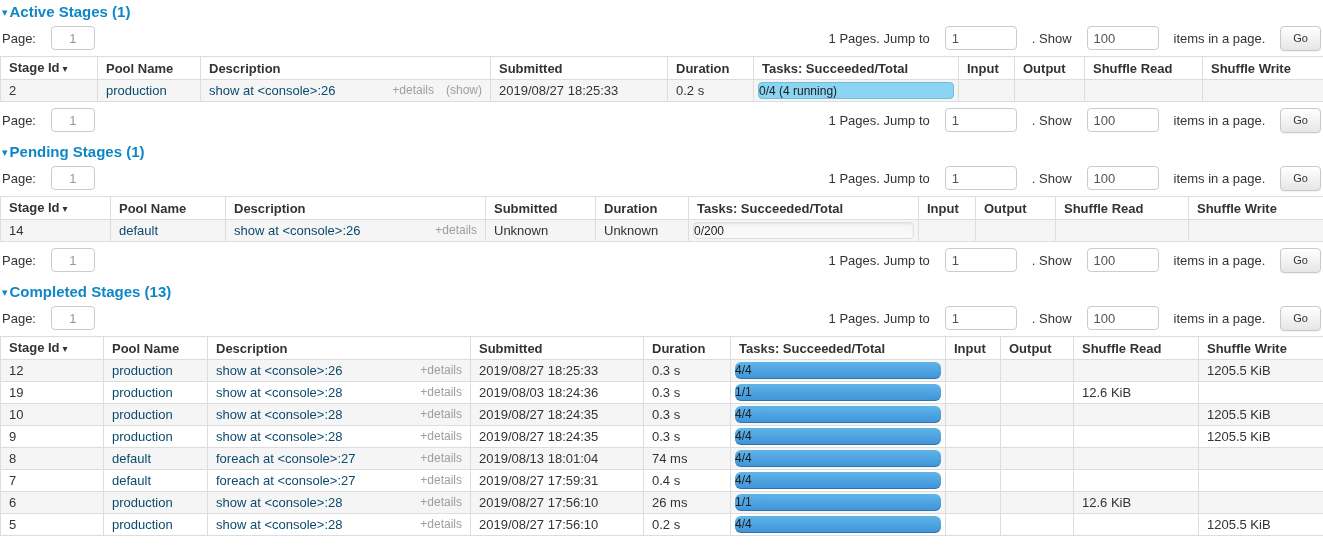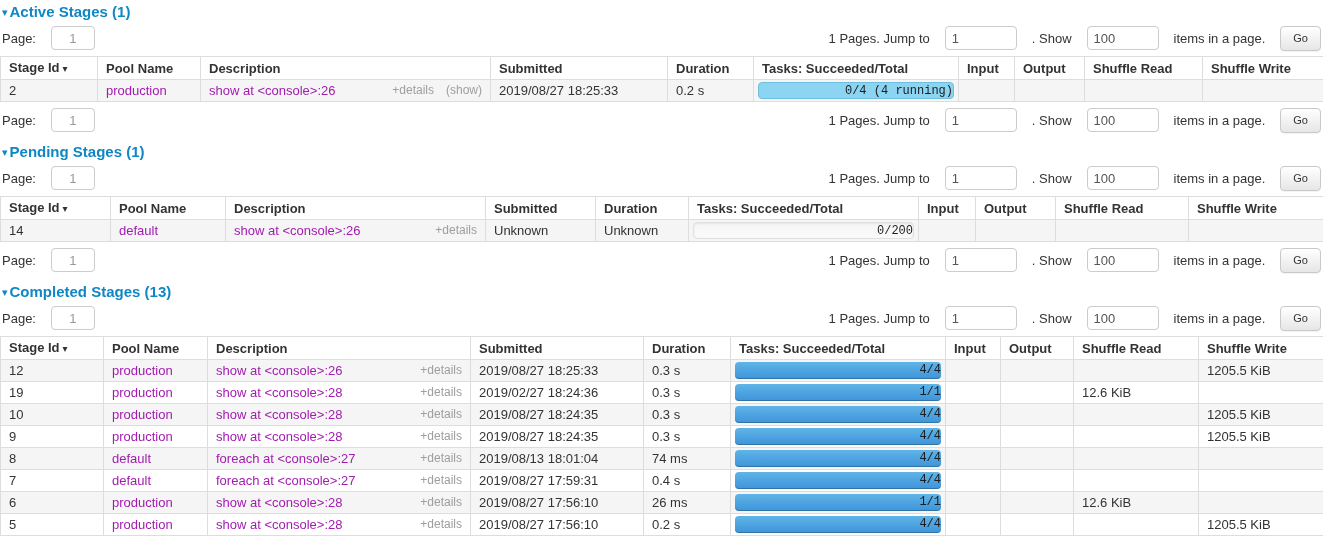--- a/index.html
+++ b/index.html
@@ -38,37 +38,38 @@
     width: 1323px; table-layout: fixed; border-collapse: collapse;
     margin: 2px 0 0 0; background: #fff;
   }
   th, td {
     border: 1px solid #ddd; padding: 3px 8px; text-align: left;
     font-size: 13px; line-height: 15px; height: 22px;
     overflow: hidden; white-space: nowrap;
   }
   th { font-weight: bold; color: #333; cursor: pointer; }
   tbody tr:nth-child(odd) { background: #f5f5f5; }
-  a.lnk { color: #a21caf; text-decoration: none; cursor: pointer; }
+  a.lnk { color: #0c4a6e; text-decoration: none; cursor: pointer; }
   .muted { color: #9e9e9e; font-size: 12px; cursor: pointer; }
   .desc { display: flex; align-items: flex-start; }
   .desc .grow { flex: 1; }
   .desc .kill { margin-left: 12px; }
   .sort { font-size: 10px; margin-left: 3px; }
   td.tasks-td { padding: 2px 4px; }
   .progress {
     position: relative; height: 17px; border-radius: 4px; width: 100%;
   }
   .progress .ptext {
     position: absolute; left: 0; right: 0; top: 0;
-    text-align: right; font-size: 12px; line-height: 17px; color: #1c1c1c; font-family: Liberation Mono, monospace;
+    text-align: left; font-size: 12px; line-height: 17px; color: #1c1c1c;
   }
   .progress.done {
     background: linear-gradient(to bottom, #5fb4e8, #3e94d8);
     box-shadow: inset 0 -1px 0 rgba(0,0,0,.22);
+    border-radius: 6px;
   }
   .progress.running {
     background: #8bd5f3; border: 1px solid #6fbede;
   }
   .progress.pending {
     background: linear-gradient(to bottom, #f5f5f5, #fafafa);
     border: 1px solid #e0e0e0;
     box-shadow: inset 0 1px 2px rgba(0,0,0,.08);
   }
 </style>
@@ -316,21 +317,21 @@
       <tr>
         <td>19</td>
         <td><a class="lnk">production</a></td>
         <td>
           <div class="desc">
             <a class="lnk">show at &lt;console&gt;:28</a>
             <span class="grow"></span>
             <span class="muted">+details</span>
           </div>
         </td>
-        <td>2019/02/27 18:24:36</td>
+        <td>2019/08/03 18:24:36</td>
         <td>0.3 s</td>
         <td class="tasks-td">
           <div class="progress done">
             <span class="ptext">1/1</span>
           </div>
         </td>
         <td></td>
         <td></td>
         <td>12.6 KiB</td>
         <td></td>

